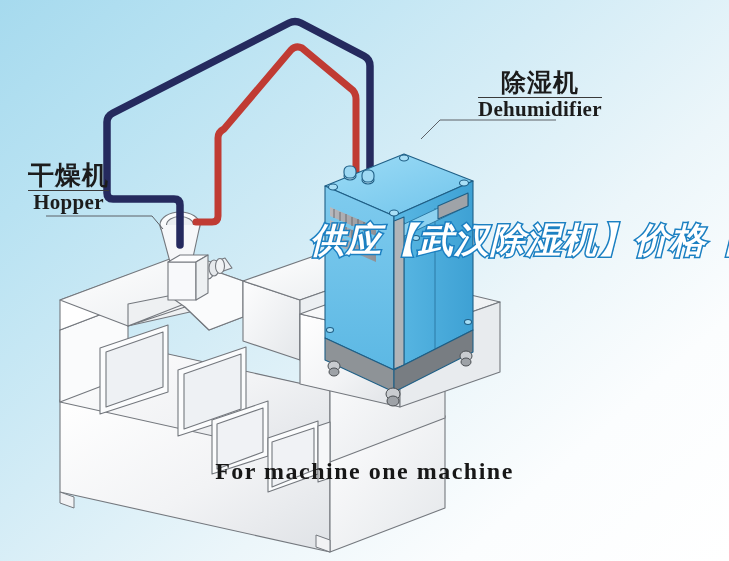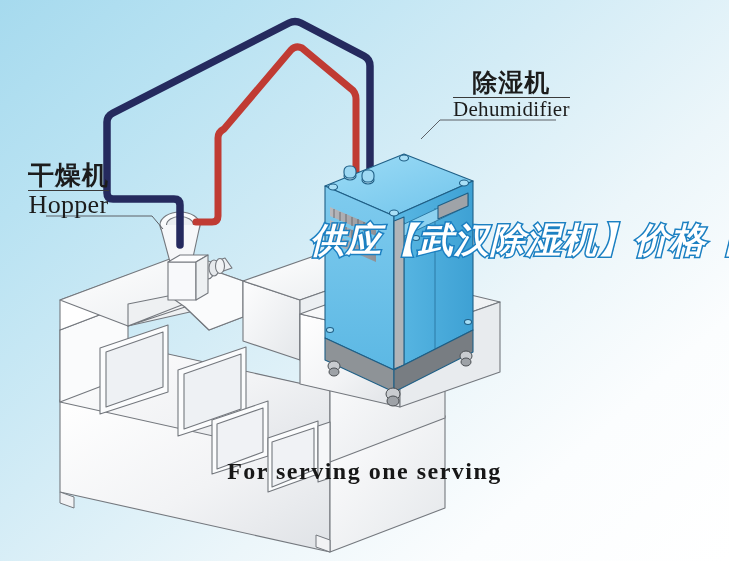--- a/index.html
+++ b/index.html
@@ -15,28 +15,28 @@
 
   
   .callout{position:absolute;text-align:center;line-height:1;}
   .callout .cn{
     font-family:"Liberation Sans","DejaVu Sans",sans-serif;
     font-weight:700;color:#1c1c1c;letter-spacing:1px;white-space:nowrap;
   }
   .callout .rule{height:1px;background:#3a3a3a;margin:2px 0 1px 0;}
   .callout .en{
     font-family:"Liberation Serif","DejaVu Serif",serif;
-    font-weight:400;color:#1c1c1c;white-space:nowrap;letter-spacing:.3px;
+    font-weight:700;color:#1c1c1c;white-space:nowrap;letter-spacing:.3px;
   }
 
   #callout-hopper{left:28px;top:162px;}
   #callout-hopper .cn{font-size:26px;}
-  #callout-hopper .en{font-size:26px;}
-
-  #callout-dehum{left:453px;top:70px;}
+  #callout-hopper .en{font-size:21px;}
+
+  #callout-dehum{left:478px;top:70px;}
   #callout-dehum .cn{font-size:25px;}
   #callout-dehum .en{font-size:21px;}
 
   
   #caption{
     position:absolute;left:0;top:449px;width:729px;text-align:center;line-height:1;
   }
   #caption .cap-cn{
     font-family:"Liberation Sans","DejaVu Sans",sans-serif;
     font-weight:700;font-size:31px;color:#171717;letter-spacing:3px;white-space:nowrap;
@@ -246,20 +246,20 @@
     <div class="en">Hopper</div>
   </div>
 
   <div class="callout" id="callout-dehum">
     <div class="cn">除湿机</div>
     <div class="rule"></div>
     <div class="en">Dehumidifier</div>
   </div>
 
   <div id="caption">
-    <div class="cap-en">For serving one serving</div>
+    <div class="cap-en">For machine one machine</div>
   </div>
 
   <div id="watermark">
     <span class="wm-line">供应【武汉除湿机】价格【</span>
   </div>
 
 </div>
 
 </body></html>

